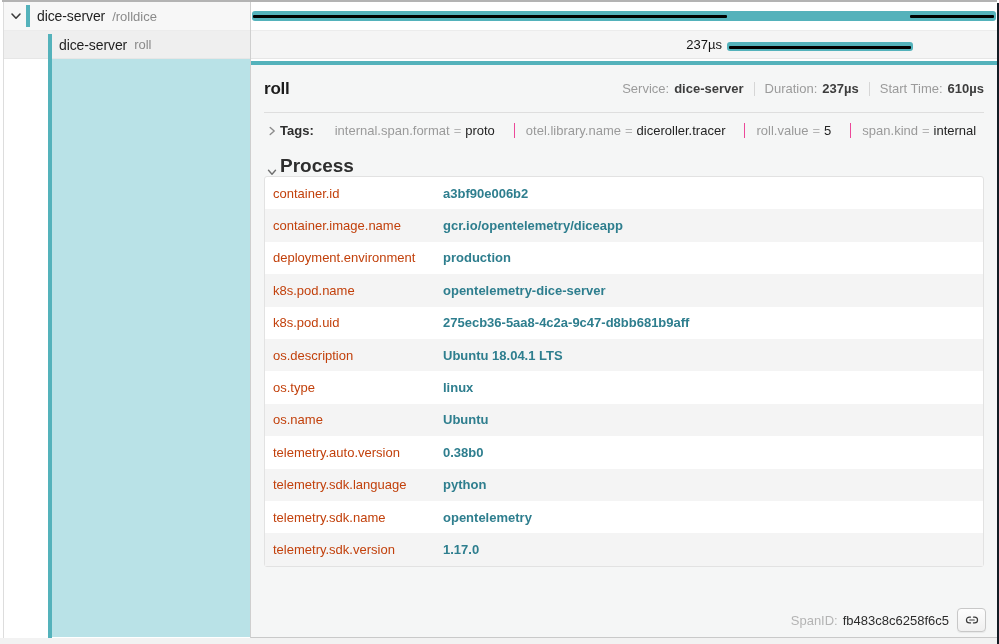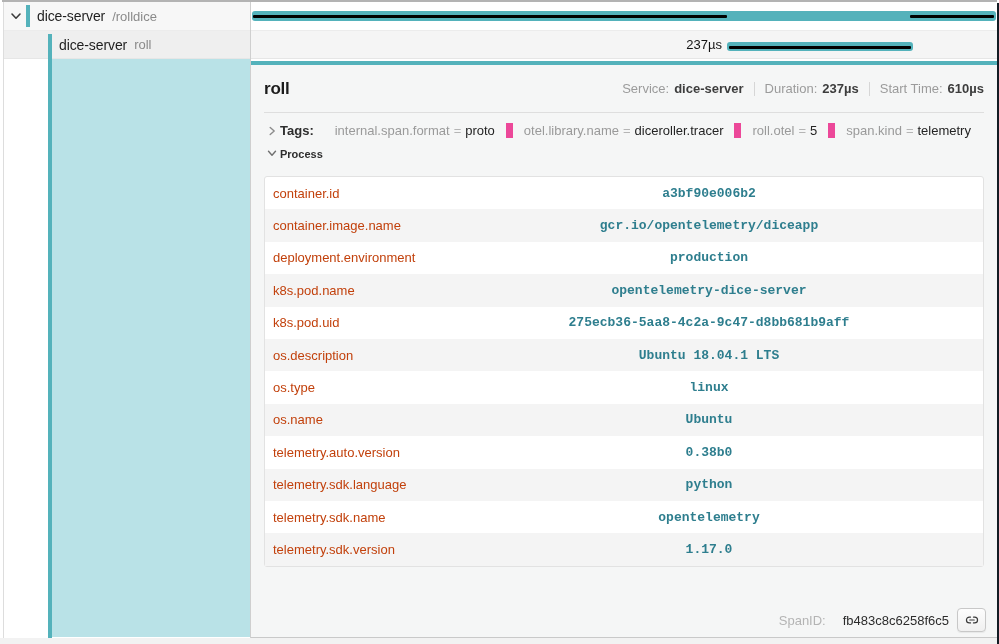--- a/index.html
+++ b/index.html
@@ -63,39 +63,39 @@
   .ov-label { color:#9b9b9b; }
   .ov-value { color:#3d3d3d; font-weight:bold; margin-left:5px; }
   .ov-sep { width:1px; height:14px; background:#d6d6d6; margin:0 10px; }
 
   .header-divider { height:1px; background:#dedede; }
 
   .tags-row { display:flex; align-items:center; height:35px; font-size:13px; }
   .acc-chevron { width:16px; display:flex; justify-content:center; flex:none; }
   .acc-label { font-weight:bold; color:#2e2e2e; margin-right:10px; }
   .tag-item { display:flex; align-items:center; white-space:nowrap; padding:0 11px; }
-  .tag-item + .tag-item { border-left:7px solid #ec4899; }
+  .tag-item + .tag-item { border-left:1px solid #ec4899;margin-left:8px; }
   .tag-key { color:#9a9a9a; }
   .tag-eq  { color:#b5b5b5; margin:0 4px; }
   .tag-val { color:#242424;text-align:right; }
 
-  .process-row { display:flex; align-items:flex-start; height:29px; font-size:11px; }
+  .process-row { display:flex; align-items:flex-end; height:29px; font-size:19px; }
 
   .kv-table { position:absolute; left:13px; top:111px; width:720px; border-collapse:separate;
     border-spacing:0; border:1px solid #e2e2e2; border-radius:3px; background:#fff;
     font-size:13px; table-layout:fixed; }
   .kv-table td { height:32.4px; padding:0 8px; vertical-align:middle; }
   .kv-table tr:nth-child(even) td { background:#f4f4f4; }
   .kv-key { width:170px; color:#c2410c; }
-  .kv-val { font-family:Liberation Mono, monospace; color:var(--value-teal); font-weight:bold; letter-spacing:0;text-align:center; }
+  .kv-val { font-family:Liberation Sans, sans-serif; color:var(--value-teal); font-weight:bold; letter-spacing:0; }
 
   .debug-footer { position:absolute; left:13px; right:11px; top:540px; height:30px;
     display:flex; align-items:center; justify-content:flex-end; font-size:13px; }
   .spanid-label { color:#b4b4b4; }
-  .spanid-value { color:#2c2c2c; margin-left:17px; }
+  .spanid-value { color:#2c2c2c; margin-left:5px; }
   .link-btn { width:29px; height:24px; margin-left:8px; border:1px solid #c8c8c8; border-radius:4px;
     background:linear-gradient(#fdfdfd,#f0f0f0); display:flex; align-items:center; justify-content:center;
     box-shadow:0 1px 1px rgba(0,0,0,0.06); }
 </style>
 </head>
 <body>
 
 <div class="page">
 
   <div class="top-hairline"></div>
@@ -173,28 +173,28 @@
           <span class="tag-key">internal.span.format</span>
           <span class="tag-eq">=</span>
           <span class="tag-val">proto</span>
         </span>
         <span class="tag-item">
           <span class="tag-key">otel.library.name</span>
           <span class="tag-eq">=</span>
           <span class="tag-val">diceroller.tracer</span>
         </span>
         <span class="tag-item">
-          <span class="tag-key">roll.otel</span>
+          <span class="tag-key">roll.value</span>
           <span class="tag-eq">=</span>
           <span class="tag-val">5</span>
         </span>
         <span class="tag-item">
           <span class="tag-key">span.kind</span>
           <span class="tag-eq">=</span>
-          <span class="tag-val">telemetry</span>
+          <span class="tag-val">internal</span>
         </span>
       </div>
 
       <div class="process-row">
         <span class="acc-chevron">
           <svg width="10" height="10" viewBox="0 0 10 10">
               <polyline points="1.5,3.2 5,7.2 8.5,3.2" fill="none" stroke="#6f6f6f" stroke-width="1.4" stroke-linecap="round" stroke-linejoin="round"></polyline>
             </svg>
         </span>
         <span class="acc-label">Process</span>

